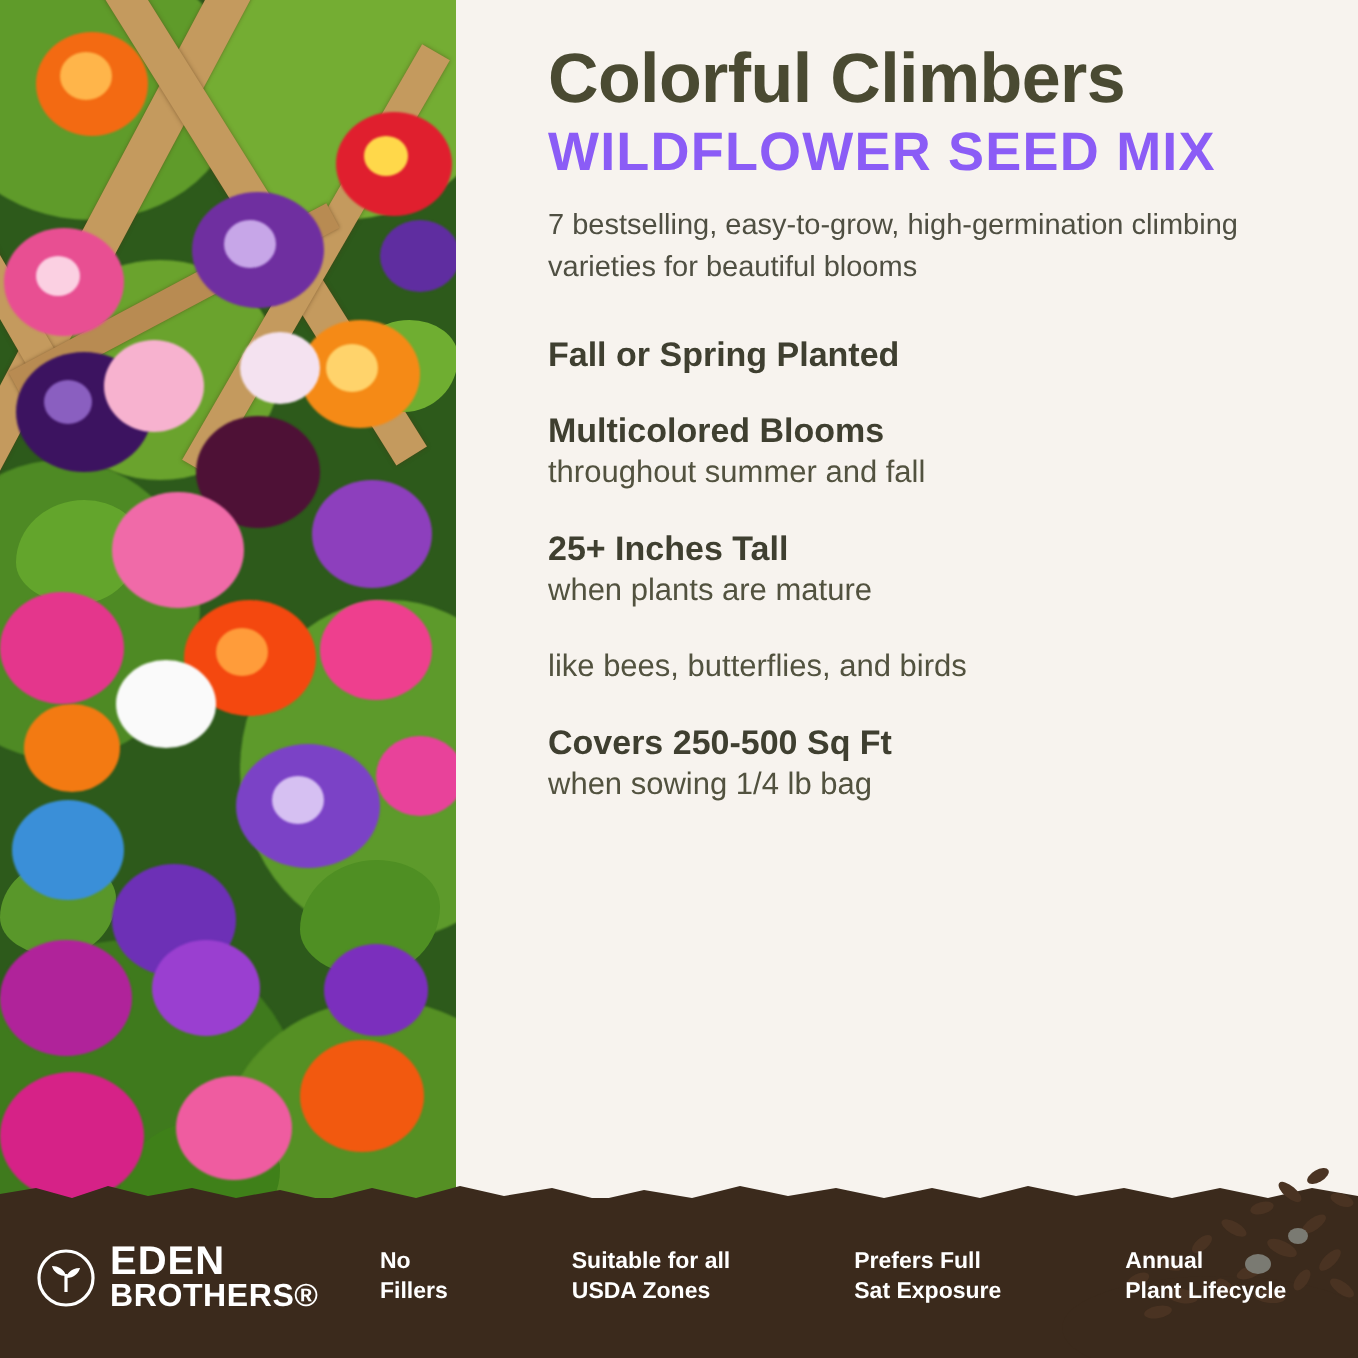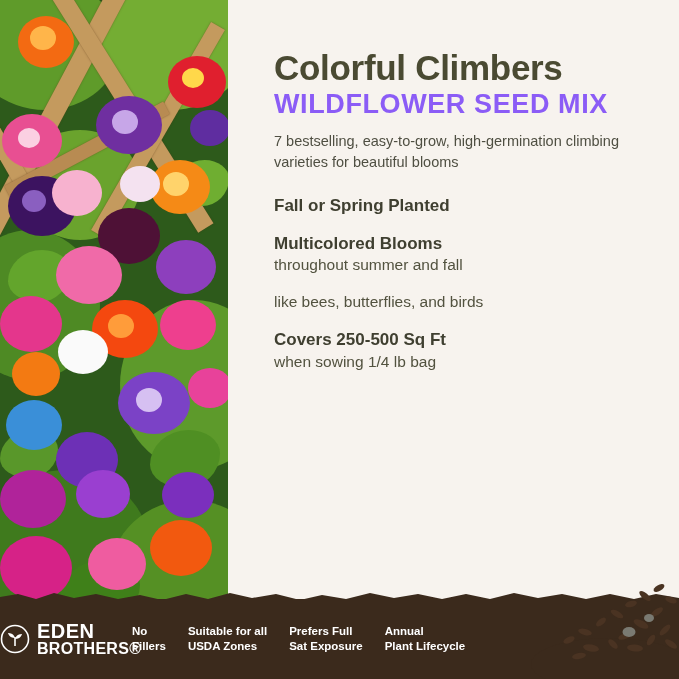--- a/index.html
+++ b/index.html
@@ -43,21 +43,21 @@
   }
 
   
   #content {
     position: absolute;
     left: 228px;
     top: 0;
     width: 451px;
     height: 609px;
     background: #f7f3ee;
-    padding: 50px 26px 0 46px;
+    padding: 22px 26px 0 46px;
     box-sizing: border-box;
   }
   #title {
     font-size: 35px;
     font-weight: bold;
     color: #4a4a32;
     letter-spacing: -0.3px;
     line-height: 1.05;
     margin: 0 0 3px 0;
   }
@@ -106,21 +106,23 @@
     top: -9px;
     width: 679px;
     height: 14px;
   }
   #band-inner {
     position: absolute;
     left: 0; top: 0;
     width: 679px; height: 80px;
     display: flex;
     align-items: center;
+    padding-left: 18px;
     box-sizing: border-box;
+    gap: 40px;
   }
   #logo {
     display: flex;
     align-items: center;
     width: 132px;
     flex: 0 0 132px;
   }
   #logo-mark {
     width: 30px; height: 30px;
     margin-right: 7px;
@@ -229,20 +231,24 @@
     <h1 id="title">Colorful Climbers</h1>
     <h2 id="subtitle">WILDFLOWER SEED MIX</h2>
     <p id="intro">7 bestselling, easy-to-grow, high-germination climbing varieties for beautiful blooms</p>
 
     <div class="feature">
       <div class="feature-title">Fall or Spring Planted</div>
     </div>
     <div class="feature">
       <div class="feature-title">Multicolored Blooms</div>
       <div class="feature-sub">throughout summer and fall</div>
+    </div>
+    <div class="feature">
+      <div class="feature-title">25+ Inches Tall</div>
+      <div class="feature-sub">when plants are mature</div>
     </div>
     <div class="feature">
       <div class="feature-sub">like bees, butterflies, and birds</div>
     </div>
     <div class="feature">
       <div class="feature-title">Covers 250-500 Sq Ft</div>
       <div class="feature-sub">when sowing 1/4 lb bag</div>
     </div>
   </div>
 

